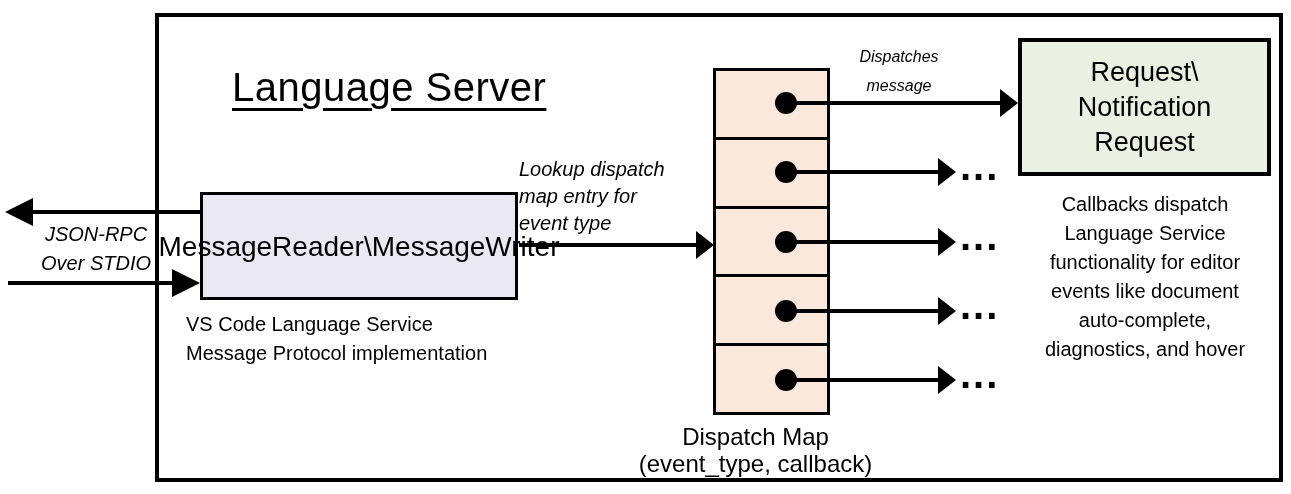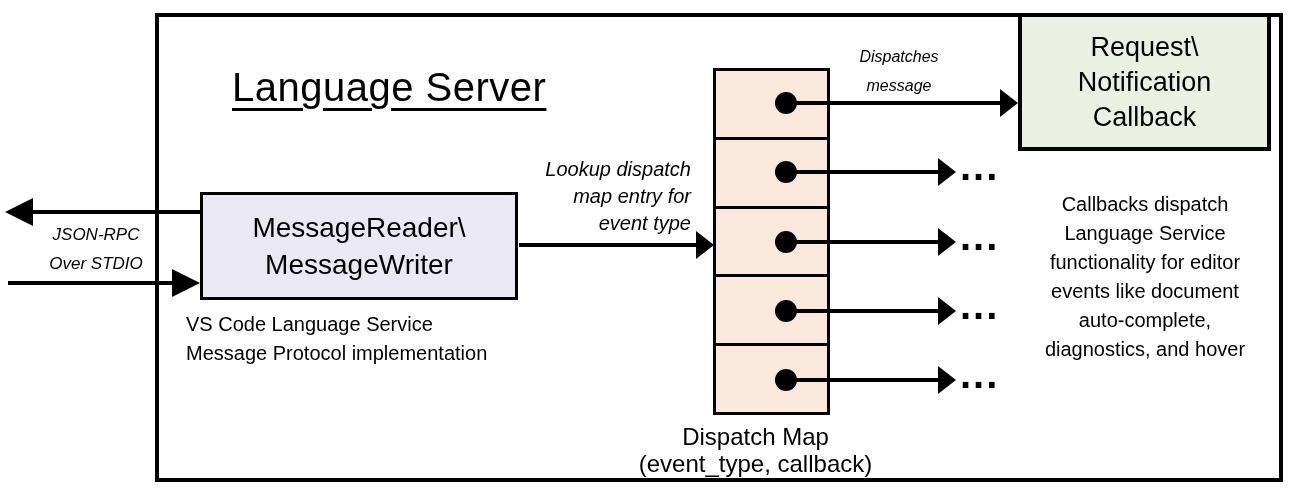--- a/index.html
+++ b/index.html
@@ -30,43 +30,43 @@
   .title .underlined {
     text-decoration: underline;
     text-decoration-thickness: 3px;
     text-underline-offset: 7px;
   }
 
   .stdio-label {
     left: 15px; top: 220px; width: 162px;
     text-align: center;
     font-style: italic;
-    font-size: 17px; line-height: 29px;
+    font-size: 20px; line-height: 29px;
   }
 
   .reader-box {
     left: 200px; top: 192px;
     width: 318px; height: 108px;
     background: var(--reader-fill, #EAE8F3);
     border: 3px solid #000;
     box-sizing: border-box;
-    display: flex; flex-direction: column;
+    display: flex; flex-direction: row;
     align-items: center; justify-content: center;
     font-size: 28px; line-height: 37px;
   }
 
   .reader-caption {
     left: 186px; top: 310px; width: 346px;
     text-align: left;
     font-size: 20px; line-height: 29px;
   }
 
   .lookup-label {
     left: 519px; top: 156px; width: 172px;
-    text-align: right;
+    text-align: left;
     font-style: italic;
     font-size: 20px; line-height: 27px;
   }
 
   .dispatch-map {
     left: 713px; top: 68px;
     width: 117px; height: 347px;
     background: var(--dispatch-fill, #FBE8DC);
     border: 3px solid #000;
     box-sizing: border-box;
@@ -82,21 +82,21 @@
   }
 
   .dispatches-label {
     left: 833px; top: 42px; width: 132px;
     text-align: center;
     font-style: italic;
     font-size: 16px; line-height: 29px;
   }
 
   .callback-box {
-    left: 1018px; top: 13px;
+    left: 1018px; top: 38px;
     width: 253px; height: 138px;
     background: var(--callback-fill, #EAF1E2);
     border: 4px solid #000;
     box-sizing: border-box;
     display: flex; flex-direction: column;
     align-items: center; justify-content: center;
     font-size: 27px; line-height: 35px;
   }
 
   .callback-note {
@@ -167,21 +167,21 @@
   </div>
 
   <div class="abs dispatches-label">
     <div>Dispatches</div>
     <div>message</div>
   </div>
 
   <div class="abs callback-box">
     <div>Request\</div>
     <div>Notification</div>
-    <div>Callback</div>
+    <div>Request</div>
   </div>
 
   <div class="abs callback-note">
     <div>Callbacks dispatch</div>
     <div>Language Service</div>
     <div>functionality for editor</div>
     <div>events like document</div>
     <div>auto-complete,</div>
     <div>diagnostics, and hover</div>
   </div>

